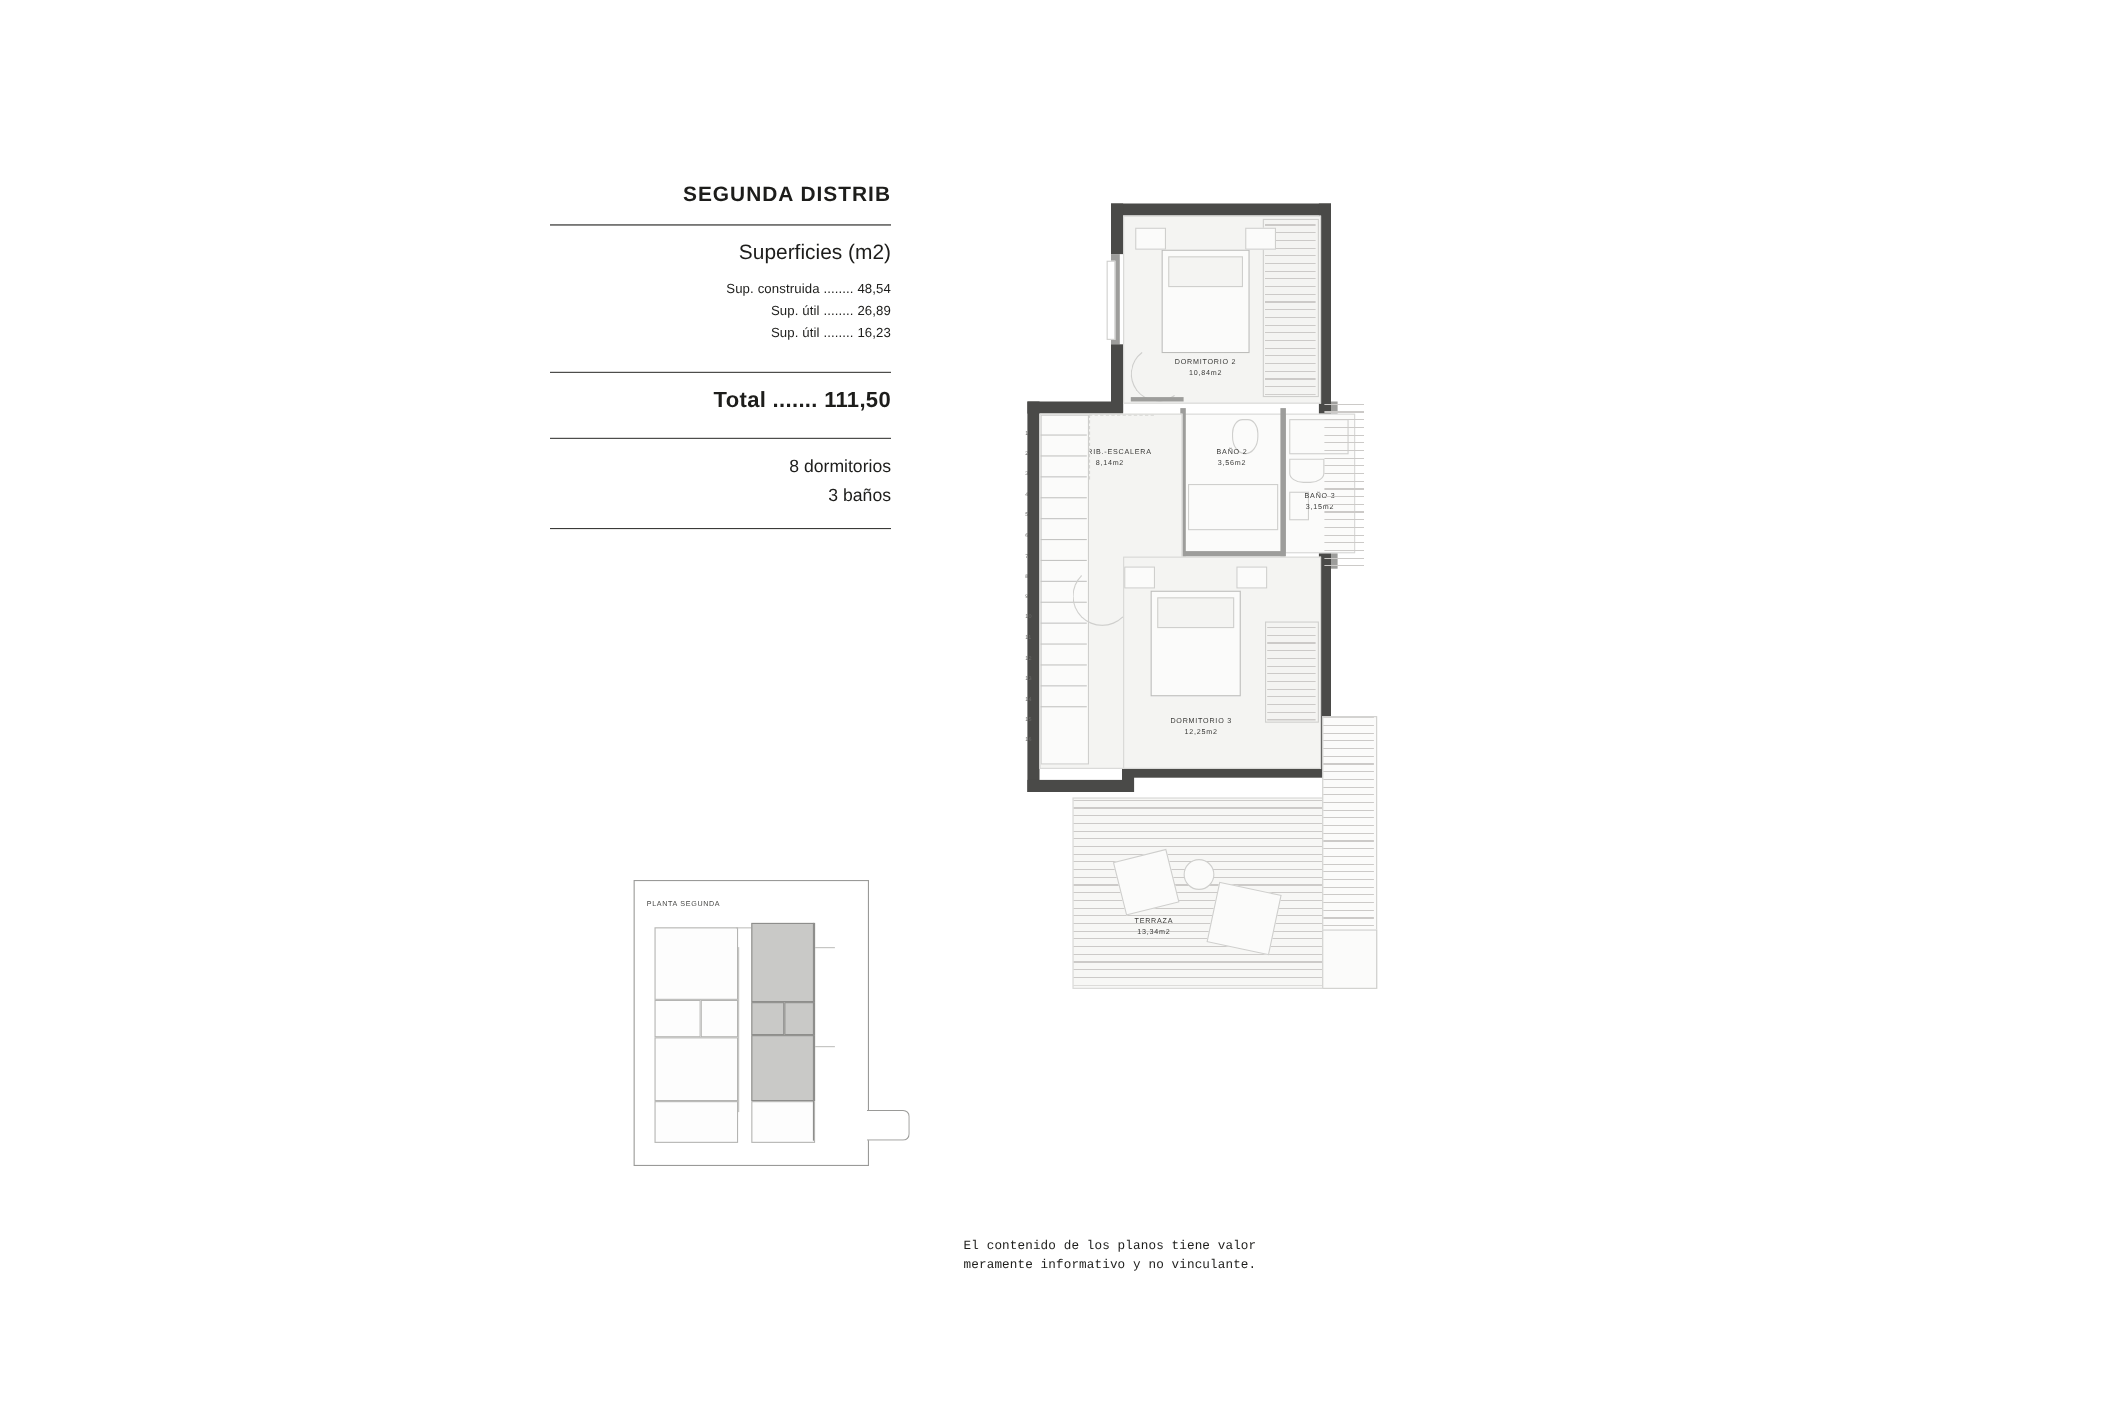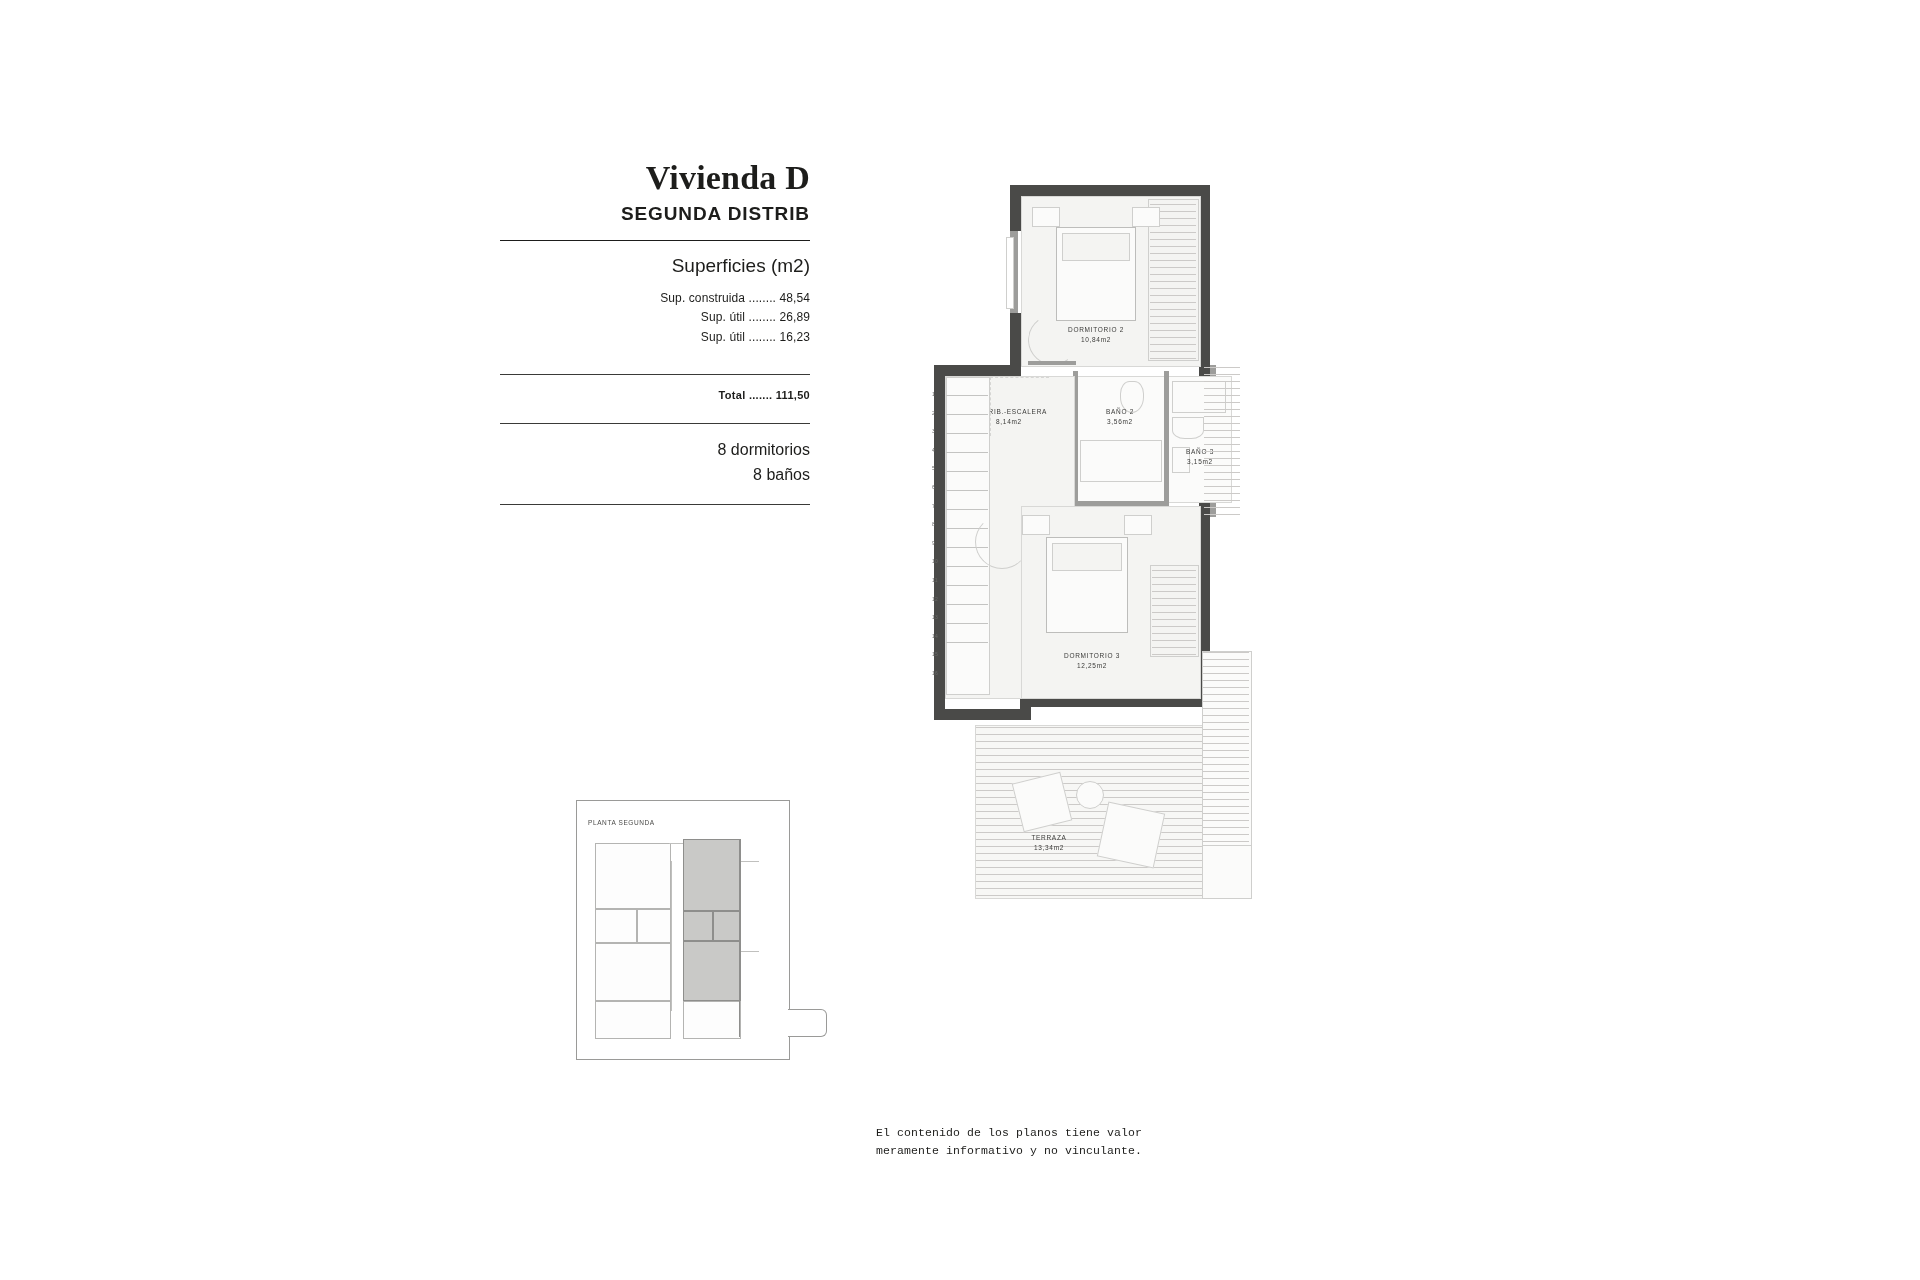--- a/index.html
+++ b/index.html
@@ -42,21 +42,21 @@
     font-size:19px;
     margin:14px 0 12px 0;
     font-weight:400;
   }
   .surf-line{
     font-size:12px;
     line-height:1.65;
     letter-spacing:.1px;
   }
   .total{
-    font-size:11px;
+    font-size:20px;
     font-weight:700;
     margin:14px 0 0 0;
     letter-spacing:.3px;
   }
   .rooms{
     font-size:16px;
     line-height:1.45;
     margin:14px 0 0 0;
   }
 
@@ -122,35 +122,34 @@
     color:#1d1d1b;
     letter-spacing:.1px;
   }
 </style>
 </head>
 <body>
 
 <div class="sheet">
 
   <div class="info">
-    <h1 class="title">Vivienda D</h1>
     <div class="subtitle">SEGUNDA DISTRIB</div>
     <div class="rule"></div>
 
     <div class="surf-head">Superficies (m2)</div>
     <div class="surf-line">Sup. construida ........ 48,54</div>
     <div class="surf-line">Sup. útil ........ 26,89</div>
     <div class="surf-line">Sup. útil ........ 16,23</div>
 
     <div class="rule thin" style="margin-top:26px;"></div>
     <div class="total">Total ....... 111,50</div>
     <div class="rule thin" style="margin-top:22px;"></div>
 
     <div class="rooms">8 dormitorios</div>
-    <div class="rooms" style="margin-top:2px;">8 baños</div>
+    <div class="rooms" style="margin-top:2px;">3 baños</div>
     <div class="rule thin" style="margin-top:18px;"></div>
   </div>
 
   <div class="locator">
     <div class="tab"></div>
     <div class="loc-label">PLANTA SEGUNDA</div>
 
     <div class="loc-unit" style="left:18px;top:42px;width:74px;height:64px;"></div>
     <div class="loc-unit" style="left:18px;top:108px;width:40px;height:32px;"></div>
     <div class="loc-unit" style="left:60px;top:108px;width:32px;height:32px;"></div>

